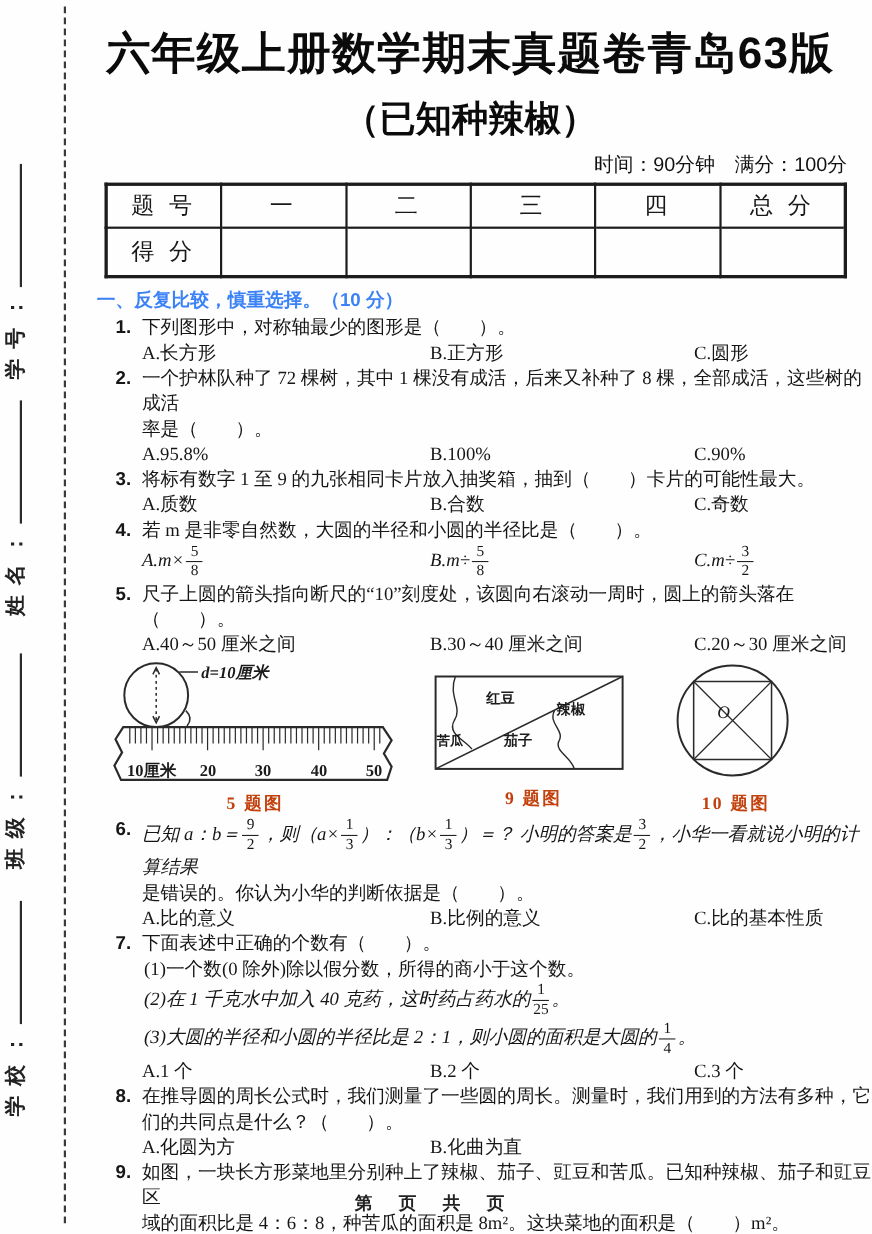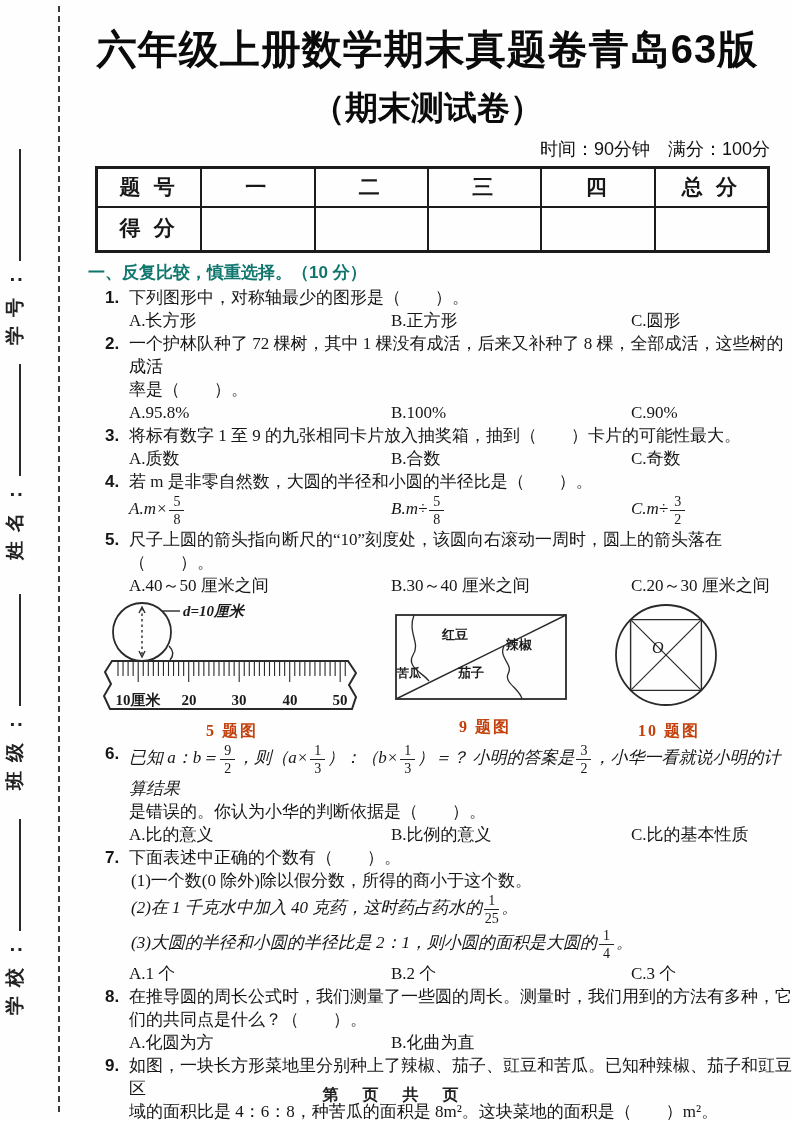--- a/index.html
+++ b/index.html
@@ -24,26 +24,26 @@
   .content { position:absolute; left:62px; top:0; width:731px; }
   .title { margin-top:24px; text-align:center; font-family:"Liberation Sans","DejaVu Sans",sans-serif;
     font-weight:700; font-size:40px; line-height:50px; letter-spacing:1px; color:#0b0b0b; }
   .subtitle { margin-top:14px; text-align:center; font-family:"Liberation Sans","DejaVu Sans",sans-serif;
     font-weight:700; font-size:33px; line-height:40px; color:#0b0b0b; }
   .meta { margin:10px 23px 5px 0; text-align:right; font-family:"Liberation Sans","DejaVu Sans",sans-serif;
     font-weight:400; font-size:18px; color:#111; }
   table.score { border-collapse:collapse; margin-left:33px; width:675px;
     border:3px solid #1c1c1c; }
   table.score th, table.score td { border:2.5px solid #1c1c1c; text-align:center;
-    font-size:21px; font-weight:700; letter-spacing:4px; color:#181818; }
+    font-size:21px; font-weight:400; letter-spacing:4px; color:#181818; }
   table.score tr.r1 th { height:39px; }
   table.score tr.r2 td { height:45px; }
   .c0 { width:105px; } .cx { width:114px; }
   .sec-head { margin:8px 0 2px 26px; font-family:"Liberation Sans","DejaVu Sans",sans-serif;
-    font-weight:700; font-size:17px; color:#0f766e; }
+    font-weight:700; font-size:17px; color:#3b82f6; }
   .q { margin-left:43px; display:flex; }
   .qno { width:24px; flex:none; font-weight:700; font-family:"Liberation Sans","DejaVu Sans",sans-serif; }
   .qbody { flex:1; }
   .opts { display:grid; grid-template-columns:262px 240px auto; }
   .frac { display:inline-block; vertical-align:middle; text-align:center;
     font-size:14px; line-height:15px; margin:1px 2px; }
   .frac .num { display:block; border-bottom:1.5px solid #222; padding:0 4px 1px; }
   .frac .den { display:block; padding-top:1px; }
   .indent1 { padding-left:2px; }
   
@@ -71,21 +71,21 @@
   </div>
   <div class="mgroup" style="top:790px;">
     <div class="rot"><span>班级：</span><span class="mline"></span></div>
   </div>
   <div class="mgroup" style="top:1015px;">
     <div class="rot"><span>学校：</span><span class="mline"></span></div>
   </div>
 
   <div class="content">
     <div class="title">六年级上册数学期末真题卷青岛63版</div>
-    <div class="subtitle">（期末测试卷）</div>
+    <div class="subtitle">（已知种辣椒）</div>
     <div class="meta">时间：90分钟　满分：100分</div>
 
     <table class="score">
       <tbody>
           <tr class="r1">
         <th class="c0">题 号</th>
         <th class="cx">一</th>
         <th class="cx">二</th>
         <th class="cx">三</th>
         <th class="cx">四</th>

